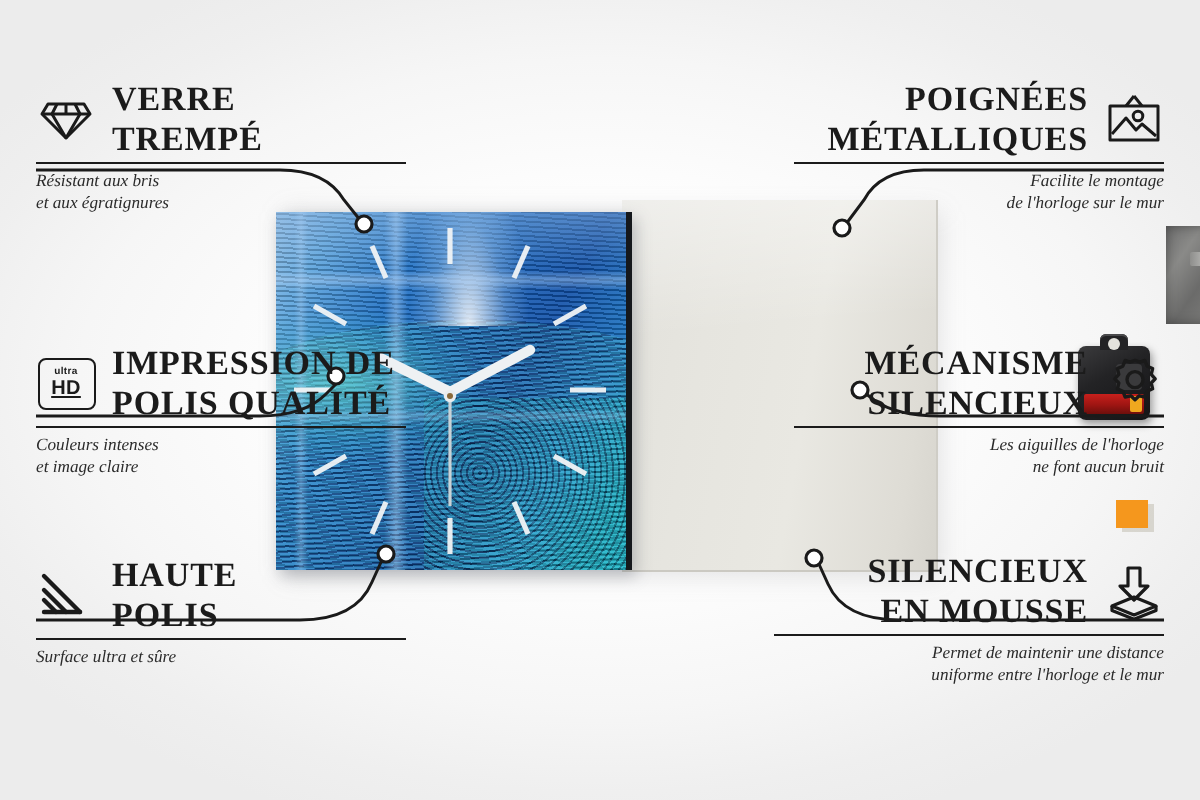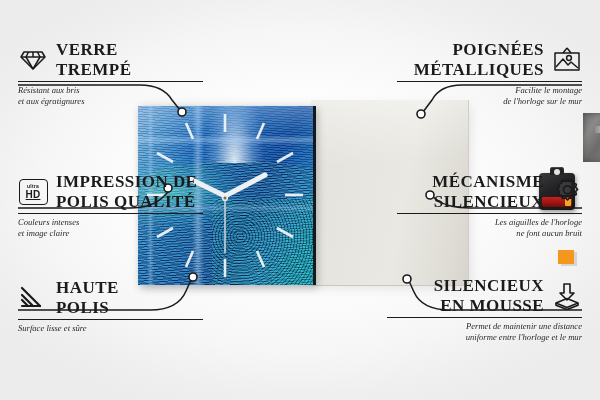--- a/index.html
+++ b/index.html
@@ -472,21 +472,21 @@
             <line x1="3" y1="9" x2="14" y2="20" stroke-width="2.2"></line>
             <line x1="3" y1="14" x2="9" y2="20" stroke-width="2.2"></line>
             <line x1="3" y1="20" x2="21" y2="20" stroke-width="2.2"></line>
           </g>
         </svg>
       </span>
       <div class="co-title">HAUTE
 POLIS</div>
     </div>
     <div class="co-rule"></div>
-    <div class="co-sub">Surface lisse et sûre</div>
+    <div class="co-sub">Surface ultra et sûre</div>
   </div>
 
   <div class="callout right" style="left:397px; top:40px; width:185px;">
     <div class="co-head">
       <span class="co-icon">
         <svg width="30" height="25" viewBox="0 0 30 25">
           <g fill="none" stroke="currentColor" stroke-width="1.5" stroke-linejoin="round">
             <path d="M15 1 L11 6 M15 1 L19 6"></path>
             <rect x="3" y="6" width="24" height="17"></rect>
             <path d="M4 20 L11 12 L16 18 L19 15 L26 21"></path>

